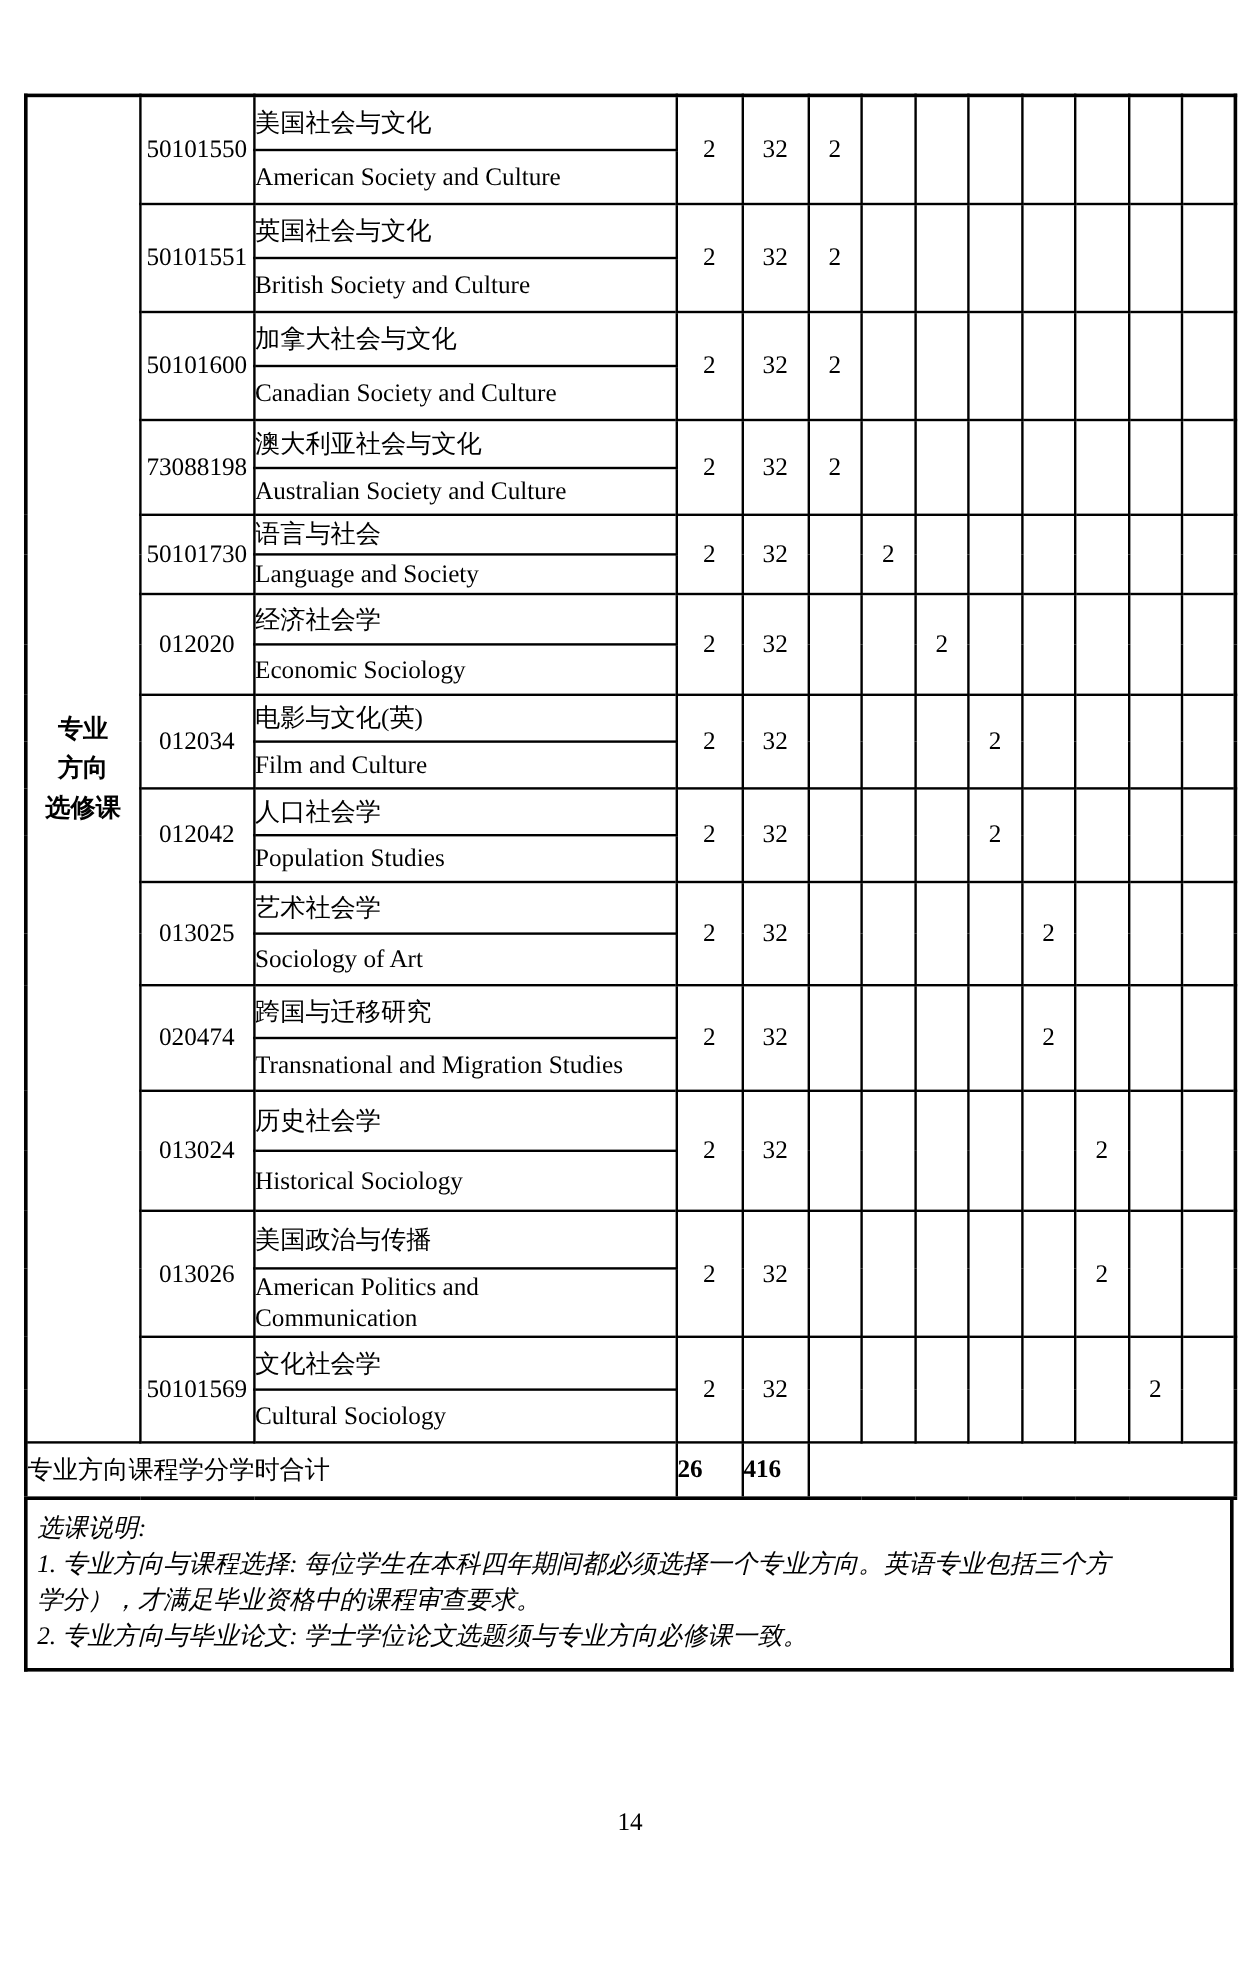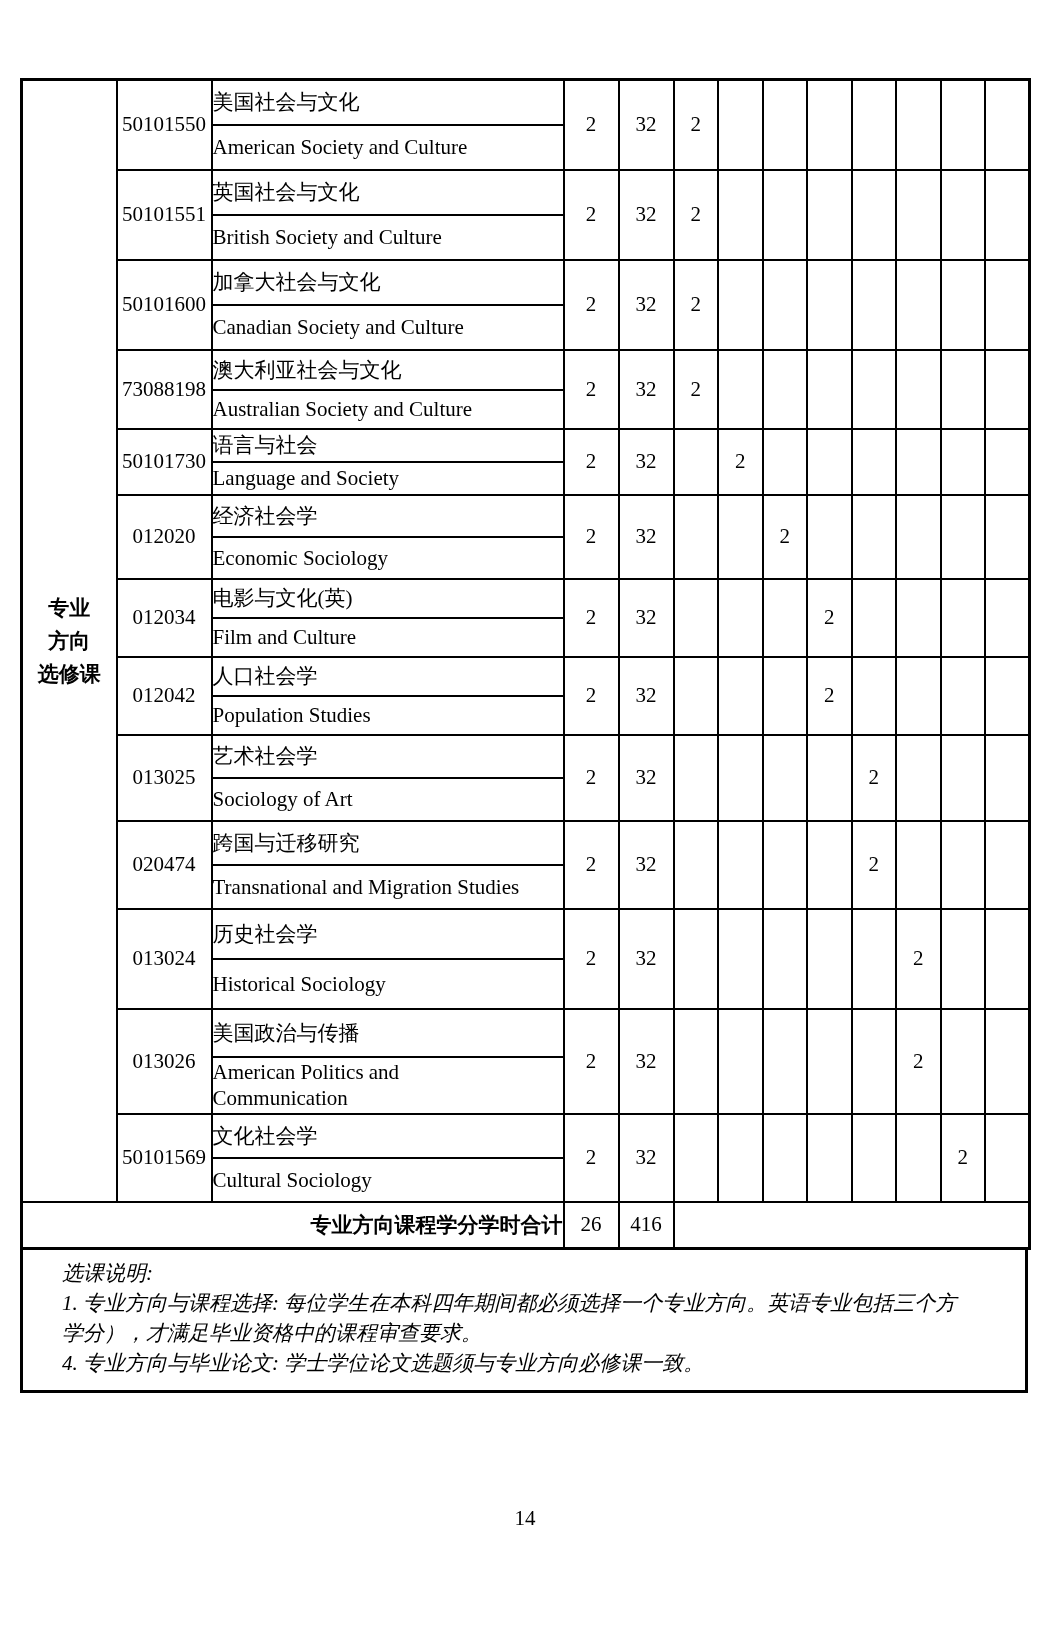--- a/index.html
+++ b/index.html
@@ -26,32 +26,32 @@
     font-weight:bold;font-size:23px;line-height:33px;
     white-space:pre-line;
   }
   td.code{text-align:center;font-size:21px;border-bottom-width:3px;}
   td.name{text-align:left;padding:2px 6px 2px 8px;}
   td.zh{font-size:22px;border-bottom-width:2px;}
   td.en{font-size:21px;border-bottom-width:3px;white-space:pre-line;line-height:26px;}
   td.num{text-align:center;border-bottom-width:3px;}
   tr.totals td{border-bottom-width:3px;}
   td.total-label{
-    text-align:right;
+    text-align:left;
     font-family:"Liberation Sans","DejaVu Sans",sans-serif;
-    font-weight:bold;font-size:23px;
-  }
-  td.total-num{text-align:center;font-weight:normal;font-size:22px;margin-left:28px;}
+    font-weight:normal;font-size:23px;
+  }
+  td.total-num{font-weight:bold;font-size:22px;margin-left:28px;}
   .notes{
     border:3px solid #000;border-top:0;
     padding:8px 10px 12px 8px;
     font-size:21px;line-height:30px;
     font-style:italic;
   }
-  .notes .nline{white-space:pre-wrap;margin-left:31px;}
+  .notes .nline{white-space:pre-wrap;}
   .pageno{
     position:absolute;left:0;top:1506px;width:1050px;
     text-align:center;font-size:21px;
   }
 </style>
 </head>
 <body>
 
 <div class="sheet">
   <table class="cur">
@@ -316,17 +316,17 @@
       <td class="total-num">416</td>
       <td colspan="8"></td>
     </tr>
   </tbody>
     </table>
 
   <div class="notes">
     <div class="nline">选课说明:</div>
     <div class="nline">1. 专业方向与课程选择: 每位学生在本科四年期间都必须选择一个专业方向。英语专业包括三个方</div>
     <div class="nline">学分），才满足毕业资格中的课程审查要求。</div>
-    <div class="nline">4. 专业方向与毕业论文: 学士学位论文选题须与专业方向必修课一致。</div>
+    <div class="nline">2. 专业方向与毕业论文: 学士学位论文选题须与专业方向必修课一致。</div>
   </div>
 </div>
 
 <div class="pageno">14</div>
 
 </body></html>

